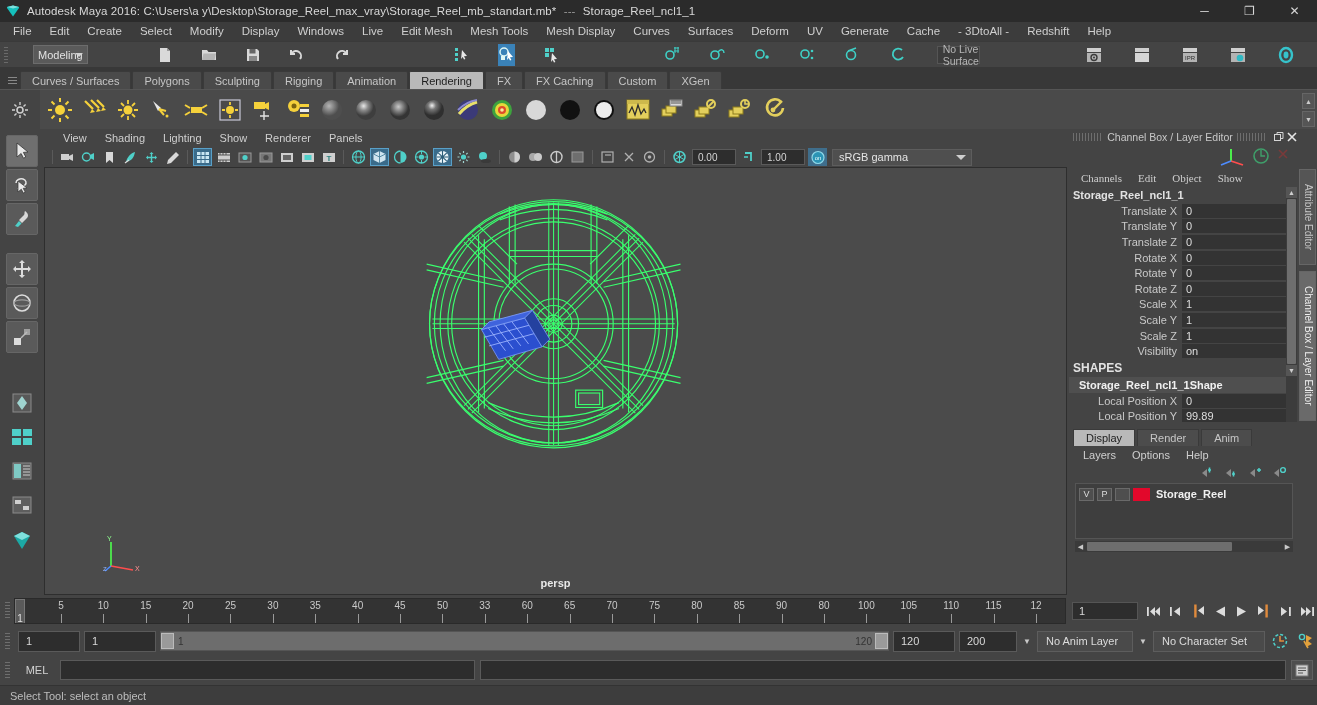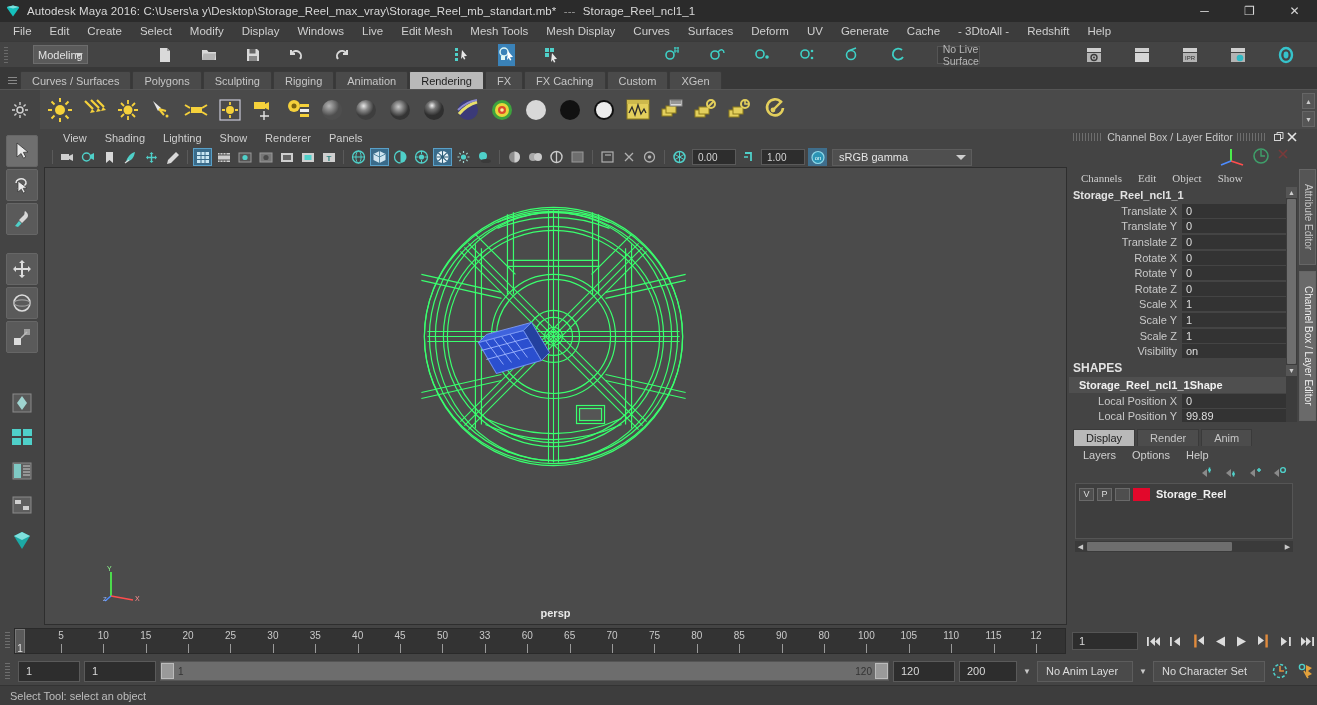--- a/index.html
+++ b/index.html
@@ -1324,17 +1324,31 @@
     </div>
     <div class="ico-btn">
       <svg width="18" height="18" viewBox="0 0 18 18">
           <circle cx="5" cy="5" r="2.6" fill="none" stroke="#4fd0c9" stroke-width="1.4"></circle>
           <path d="M9 3l6 3-4 3 4 3-6 3" fill="#e2a13c"></path>
           <path d="M7 9l4 7" stroke="#e2a13c" stroke-width="1.6"></path>
         </svg>
     </div>
   </div>
 
+  <div class="cmdline">
+    <div class="cmd-grip">
+        <div></div>
+      </div>
+    <div class="mel-lbl">MEL</div>
+    <input class="cmd-in" style="color: rgb(221, 221, 221); font-size: 11px; padding-left: 5px; outline: none;" value="" placeholder="">
+    <div class="cmd-out"></div>
+    <div class="cmd-btn">
+      <svg width="14" height="13" viewBox="0 0 14 13">
+          <rect x="1" y="1" width="12" height="11" fill="#cfcfcf" stroke="#7a7a7a"></rect>
+          <path d="M3 4h8M3 6.5h8M3 9h5" stroke="#555" stroke-width="1"></path>
+        </svg>
+    </div>
+  </div>
 
   <div class="helpline">
     <span class="help-text">Select Tool: select an object</span>
   </div>
 </div>
 
 </body></html>

